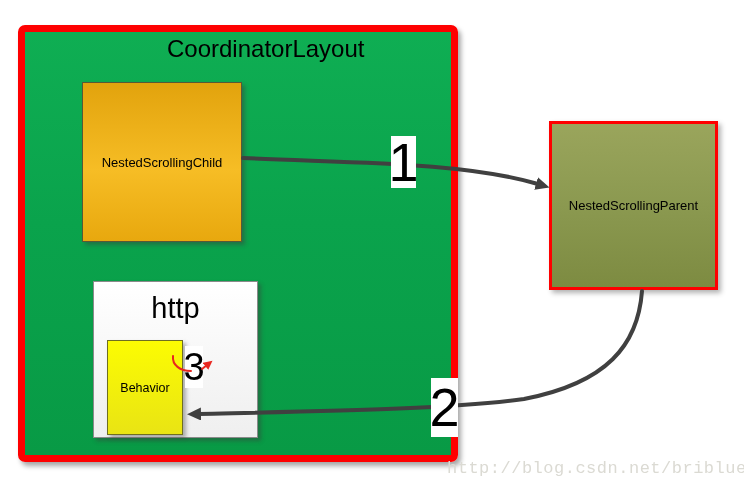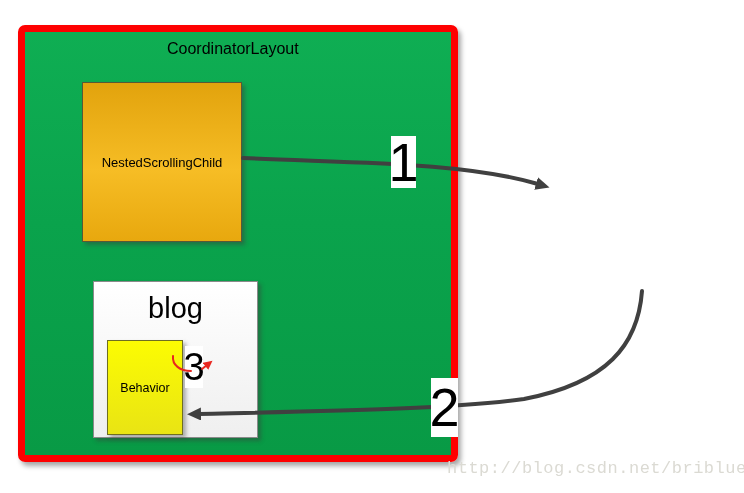--- a/index.html
+++ b/index.html
@@ -9,21 +9,21 @@
   }
   
   .coordinator{
     position:absolute;left:18px;top:25px;width:440px;height:437px;
     box-sizing:border-box;border:7px solid #FE0000;border-radius:7px;
     background:linear-gradient(180deg,#0FAE53 0%,#0AA34C 45%,#089A45 100%);
     box-shadow:3px 4px 5px rgba(0,0,0,0.35);
     z-index:1;
   }
   .coordinator-title{
-    position:absolute;left:167px;top:36px;font-size:16px;line-height:26px;
+    position:absolute;left:167px;top:36px;font-size:24px;line-height:26px;
     z-index:2;white-space:nowrap;text-align:right;
   }
   .node{
     position:absolute;box-sizing:border-box;display:flex;
     align-items:center;justify-content:center;text-align:center;z-index:2;
   }
   .node-nsc{
     left:82px;top:82px;width:160px;height:160px;
     background:linear-gradient(180deg,#E2A30D 0%,#F6BD25 55%,#E8A80E 100%);
     border:1px solid #585836;box-shadow:3px 3px 4px rgba(60,60,60,0.45);
@@ -70,27 +70,30 @@
 
   <div class="coordinator"></div>
 
   <div class="coordinator-title">CoordinatorLayout</div>
 
   <div class="node node-nsc">
     <span>NestedScrollingChild</span>
   </div>
 
   <div class="node node-child">
-    <span class="child-label">blog</span>
+    <span class="child-label">http</span>
   </div>
 
   <div class="node node-behavior">
     <span>Behavior</span>
   </div>
 
+  <div class="node node-nsp">
+    <span>NestedScrollingParent</span>
+  </div>
 
   <svg class="arrow-layer" width="744" height="493" viewBox="0 0 744 493">
     <defs>
       <marker id="ah-dark" markerWidth="15" markerHeight="13" refX="2" refY="6.5" orient="auto" markerUnits="userSpaceOnUse">
         <path d="M0,0 L14,6.5 L0,13 Z" fill="#404040"></path>
       </marker>
     </defs>
     <path d="M 243 158 C 340 163, 460 161, 538 184" fill="none" stroke="#404040" stroke-width="4" stroke-linecap="round" marker-end="url(#ah-dark)"></path>
     <path d="M 642 291 C 638 345, 607 383, 524 399 C 455 409, 330 411, 199 414" fill="none" stroke="#404040" stroke-width="4" stroke-linecap="round" marker-end="url(#ah-dark)"></path>
   </svg>

